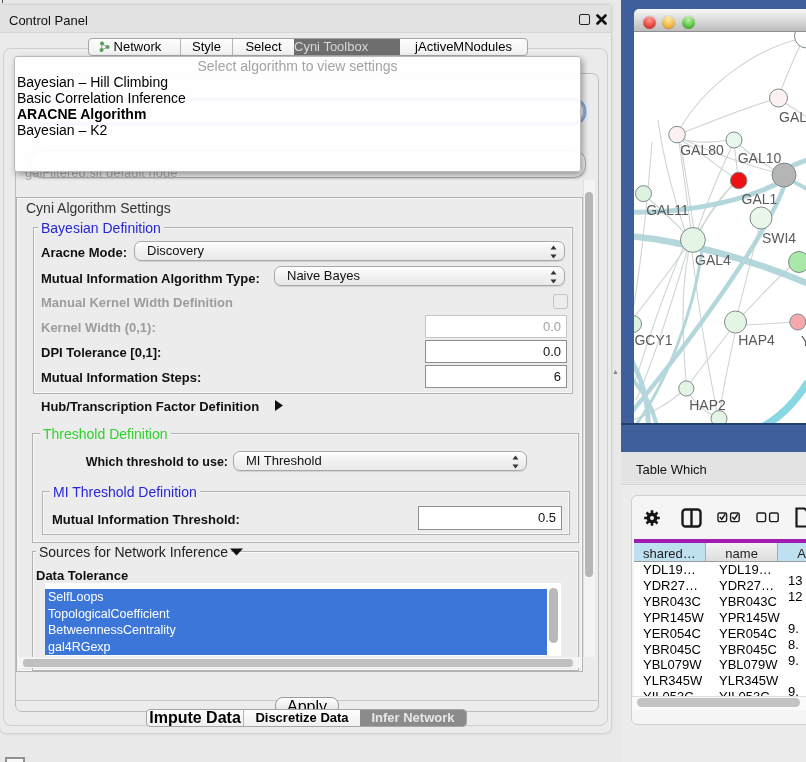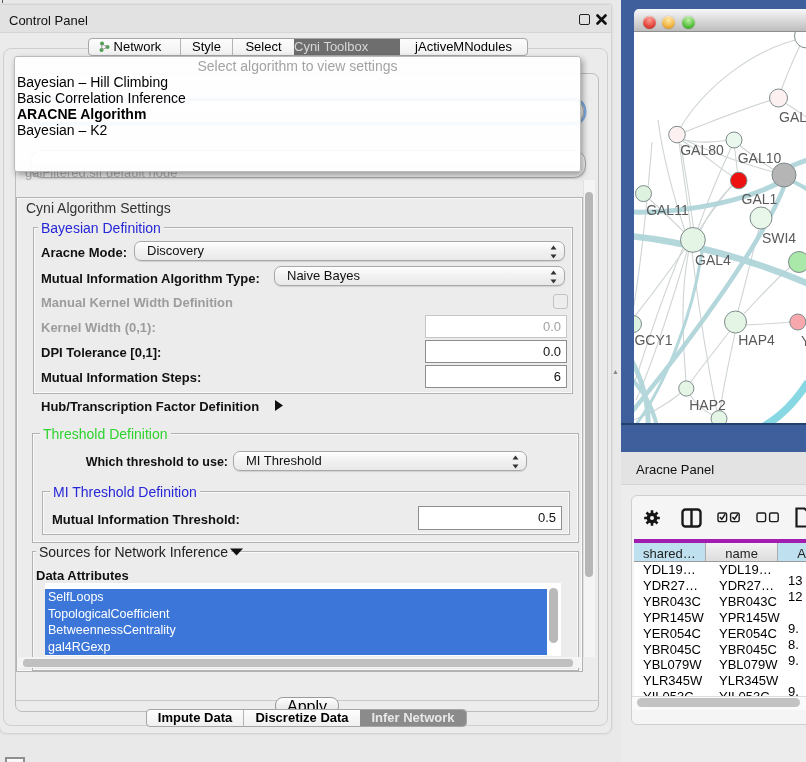--- a/index.html
+++ b/index.html
@@ -105,40 +105,40 @@
 
 <div class="lbl b" style="left:52px;top:512px;">Mutual Information Threshold:</div>
 <div class="field" style="left:418px;top:506px;width:144px;height:24px;border:1px solid #8e8e8e;">0.5</div>
 
 <div class="gbox" style="left:32px;top:551px;width:545px;height:118px;"></div>
 <div class="gtitle" style="left:36px;top:544px;color:#222;">Sources for Network Inference</div>
 <svg class="abs" style="left:230px;top:548px;" width="13" height="8">
     <path d="M0 0.5 L13 0.5 L6.5 7.5 Z" fill="#111"></path>
   </svg>
 
-<div class="lbl b" style="left:36px;top:568px;">Data Attributes</div>
+<div class="lbl b" style="left:36px;top:568px;">Data Tolerance</div>
 
 <div class="abs" style="left:45px;top:583px;width:516px;height:73px;background:#fff;"></div>
 <div class="abs" style="left:45px;top:589px;width:502px;height:66px;background:#3b76d8;"></div>
 <div class="abs" style="left:48px;top:589px;color:#fff;font-size:12.5px;line-height:16.5px;">SelfLoops<br>TopologicalCoefficient<br>BetweennessCentrality<br>gal4RGexp</div>
 
 <div class="abs" style="left:549px;top:588px;width:9px;height:55px;background:#b9b9b9;border-radius:4.5px;"></div>
 
 <div class="abs" style="left:583px;top:180px;width:12px;height:477px;background:#f4f4f4;border-left:1px solid #e0e0e0;box-sizing:border-box;"></div>
 <div class="abs" style="left:585px;top:192px;width:8px;height:385px;background:#b6b6b6;border-radius:4px;"></div>
 
 <div class="abs" style="left:17px;top:657px;width:564px;height:11px;background:#f4f4f4;"></div>
 <div class="abs" style="left:23px;top:659px;width:550px;height:7.5px;background:#c0c0c0;border-radius:3.5px;"></div>
 
 <div class="abs" style="left:16px;top:700px;width:583px;height:1px;background:#c9c9c9;"></div>
 
 <div class="abs" style="left:275px;top:677px;width:64px;height:18px;border:1px solid #9a9a9a;border-radius:8px;background:linear-gradient(#fff,#eee 50%,#e2e2e2);text-align:center;font-size:16px;line-height:17px;box-sizing:border-box;margin-top:20px;">Apply</div>
 
 <div class="abs" style="left:146px;top:709px;width:321px;height:18px;border:1px solid #a6a6a6;border-radius:4px;background:linear-gradient(#fdfdfd,#f0f0f0);box-sizing:border-box;overflow:hidden;display:flex;">
-  <div style="width:97px;text-align:center;font-size:13px;font-weight:bold;line-height:16px;border-right:1px solid #b4b4b4;box-sizing:border-box;">Impute Data</div>
+  <div style="width:97px;text-align:center;font-size:16px;font-weight:bold;line-height:16px;border-right:1px solid #b4b4b4;box-sizing:border-box;">Impute Data</div>
   <div style="width:116px;text-align:center;font-size:13px;font-weight:bold;line-height:16px;box-sizing:border-box;">Discretize Data</div>
   <div style="flex:1;text-align:center;font-size:13px;font-weight:bold;line-height:16px;background:#8b8b8b;color:#e8e8e8;">Infer Network</div>
 </div>
 
 <div class="abs" style="left:88px;top:38px;width:440px;height:18px;border:1px solid #a6a6a6;border-radius:4px;background:linear-gradient(#fdfdfd,#f0f0f0);box-sizing:border-box;overflow:hidden;display:flex;">
   <div style="width:92px;font-size:13px;line-height:16px;border-right:1px solid #b4b4b4;box-sizing:border-box;padding-left:10px;">
     <svg width="11" height="12" viewBox="0 0 11 12" style="vertical-align:-2px;">
         <circle cx="3" cy="2.5" r="2" fill="#4aa34a"></circle>
         <circle cx="2.5" cy="9" r="2" fill="#4aa34a"></circle>
         <circle cx="8.5" cy="6" r="2" fill="#4aa34a"></circle>
@@ -240,21 +240,21 @@
     <text x="122.5" y="313.4" text-anchor="middle">HAP4</text>
     <text x="167" y="313.5">Y</text>
     <text x="73.5" y="377.9" text-anchor="middle">HAP2</text>
   </g>
 </svg>
 </div>
 
 <div class="abs" style="left:621px;top:423px;width:185px;height:2px;background:#26406e;"></div>
 
 <div class="abs" style="left:621px;top:452px;width:185px;height:33px;background:#e3e3e3;border-bottom:1px solid #d5d5d5;box-sizing:border-box;"></div>
-<div class="lbl" style="left:636px;top:462px;">Aracne Panel</div>
+<div class="lbl" style="left:636px;top:462px;">Table Which</div>
 <div class="abs" style="left:621px;top:485px;width:185px;height:277px;background:#ececec;"></div>
 
 <div class="abs" style="left:631px;top:495px;width:185px;height:230px;background:#f5f5f5;border:1px solid #cfcfcf;border-radius:6px;box-sizing:border-box;"></div>
 
 <svg class="abs" style="left:643px;top:509px;" width="18" height="18" viewBox="0 0 18 18">
     <g fill="#151515">
       <circle cx="9" cy="9" r="5.4"></circle>
       <g stroke="#151515" stroke-width="2.6">
         <path d="M9 1.2v3M9 13.8v3M1.2 9h3M13.8 9h3M3.5 3.5l2.2 2.2M12.3 12.3l2.2 2.2M3.5 14.5l2.2-2.2M12.3 5.7l2.2-2.2"></path>
       </g>

